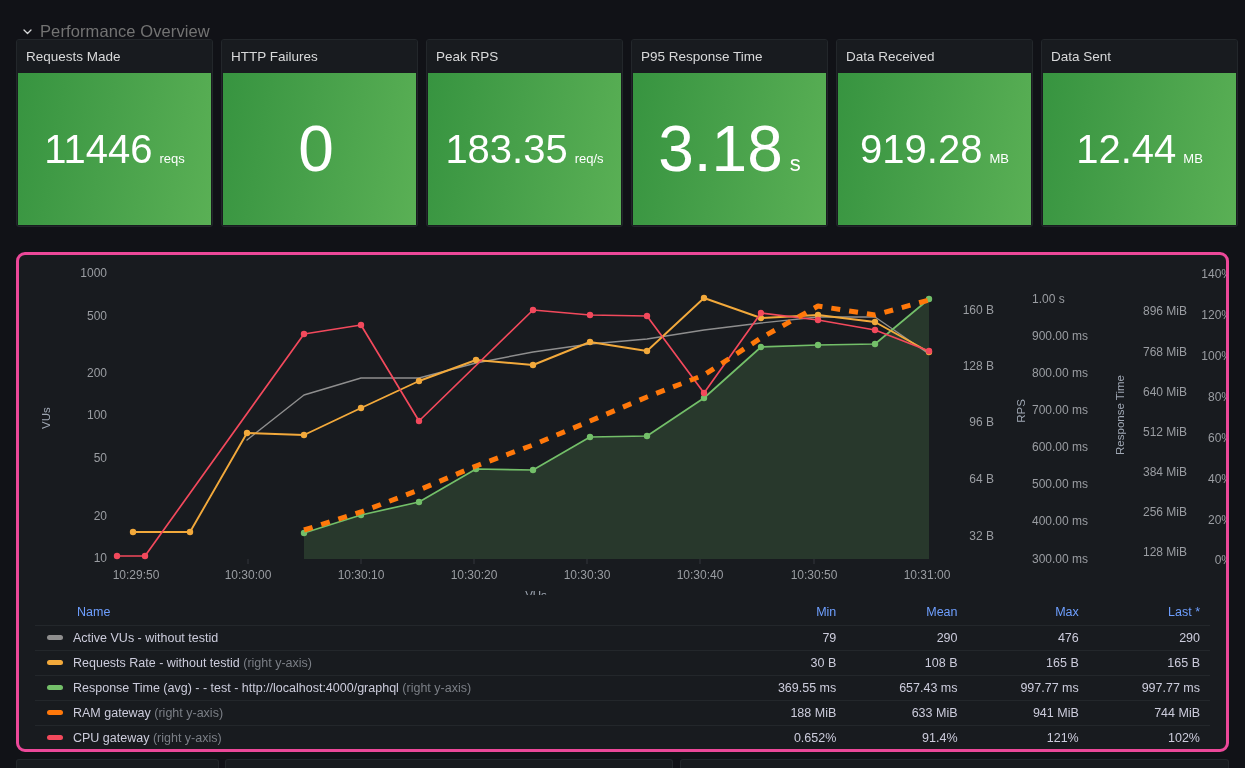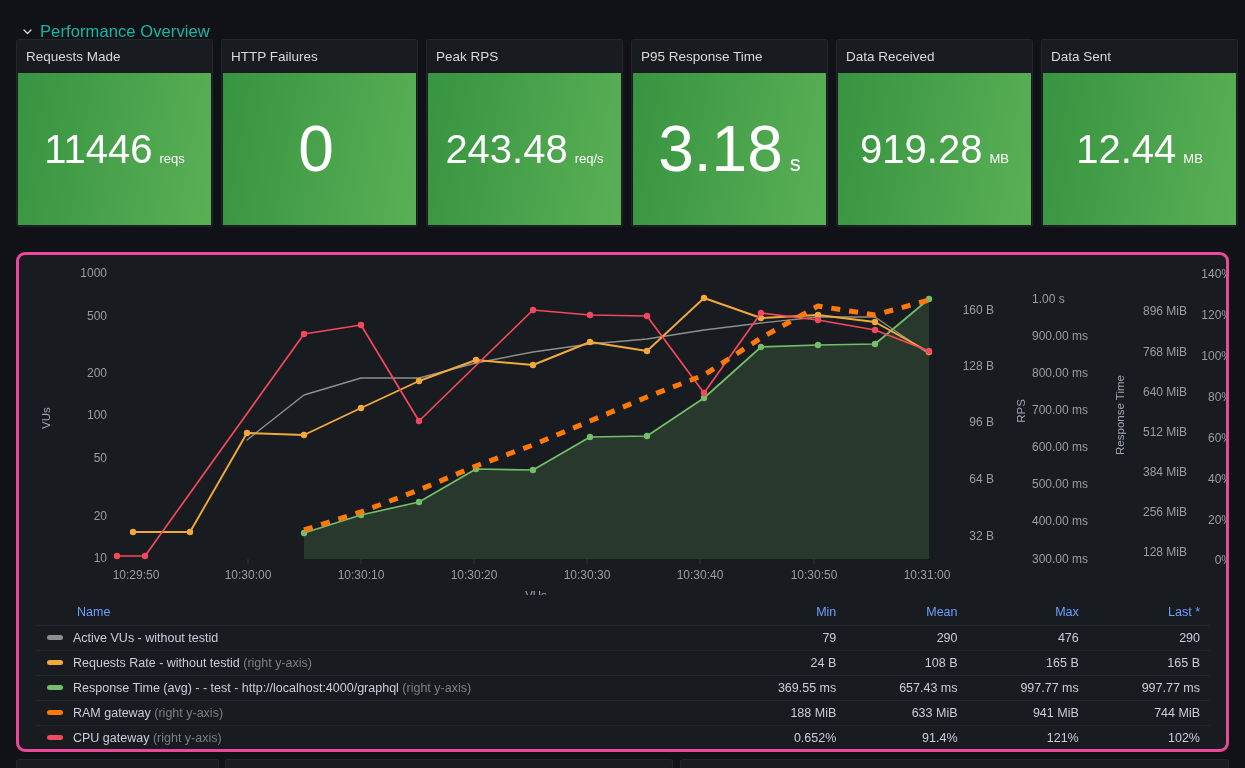--- a/index.html
+++ b/index.html
@@ -13,21 +13,21 @@
 
   
   .row-header {
     position: absolute; left: 22px; top: 18px;
     display: flex; align-items: center; gap: 7px;
     height: 26px;
     cursor: pointer;
   }
   .chev { width: 11px; height: 11px; position: relative; flex: 0 0 auto; }
   .chev svg { display:block; }
-  .row-title { color: #14b8a6; font-size: 16.5px; letter-spacing: .1px; }
+  .row-title { color: #737373; font-size: 16.5px; letter-spacing: .1px; }
 
   
   .stats { position: absolute; left: 16px; top: 39px; display: flex; gap: 8px; }
   .stat {
     width: 197px; height: 188px;
     background: #181b1f;
     border: 1px solid #23272b;
     border-radius: 3px;
     overflow: hidden;
     display: flex; flex-direction: column;
@@ -149,21 +149,21 @@
           <span>0</span>
           <span class="stat-unit"></span>
         </div>
       </div>
     </div>
 
     <div class="stat">
       <div class="stat-header">Peak RPS</div>
       <div class="stat-body">
         <div class="stat-value">
-          <span>243.48</span>
+          <span>183.35</span>
           <span class="stat-unit">req/s</span>
         </div>
       </div>
     </div>
 
     <div class="stat">
       <div class="stat-header">P95 Response Time</div>
       <div class="stat-body">
         <div class="stat-value big">
           <span>3.18</span>
@@ -314,21 +314,21 @@
         <tbody id="legend-body">
             <tr>
               <td class="name-cell"><span class="series-swatch" style="background: rgb(142, 142, 142);"></span><span>Active VUs - without testid</span></td>
               <td>79</td>
               <td>290</td>
               <td>476</td>
               <td>290</td>
             </tr>
             <tr>
               <td class="name-cell"><span class="series-swatch" style="background: rgb(242, 169, 59);"></span><span>Requests Rate - without testid</span><span class="axis-note"> (right y-axis)</span></td>
-              <td>24 B</td>
+              <td>30 B</td>
               <td>108 B</td>
               <td>165 B</td>
               <td>165 B</td>
             </tr>
             <tr>
               <td class="name-cell"><span class="series-swatch" style="background: rgb(115, 191, 105);"></span><span>Response Time (avg) - - test - http://localhost:4000/graphql</span><span class="axis-note"> (right y-axis)</span></td>
               <td>369.55 ms</td>
               <td>657.43 ms</td>
               <td>997.77 ms</td>
               <td>997.77 ms</td>

